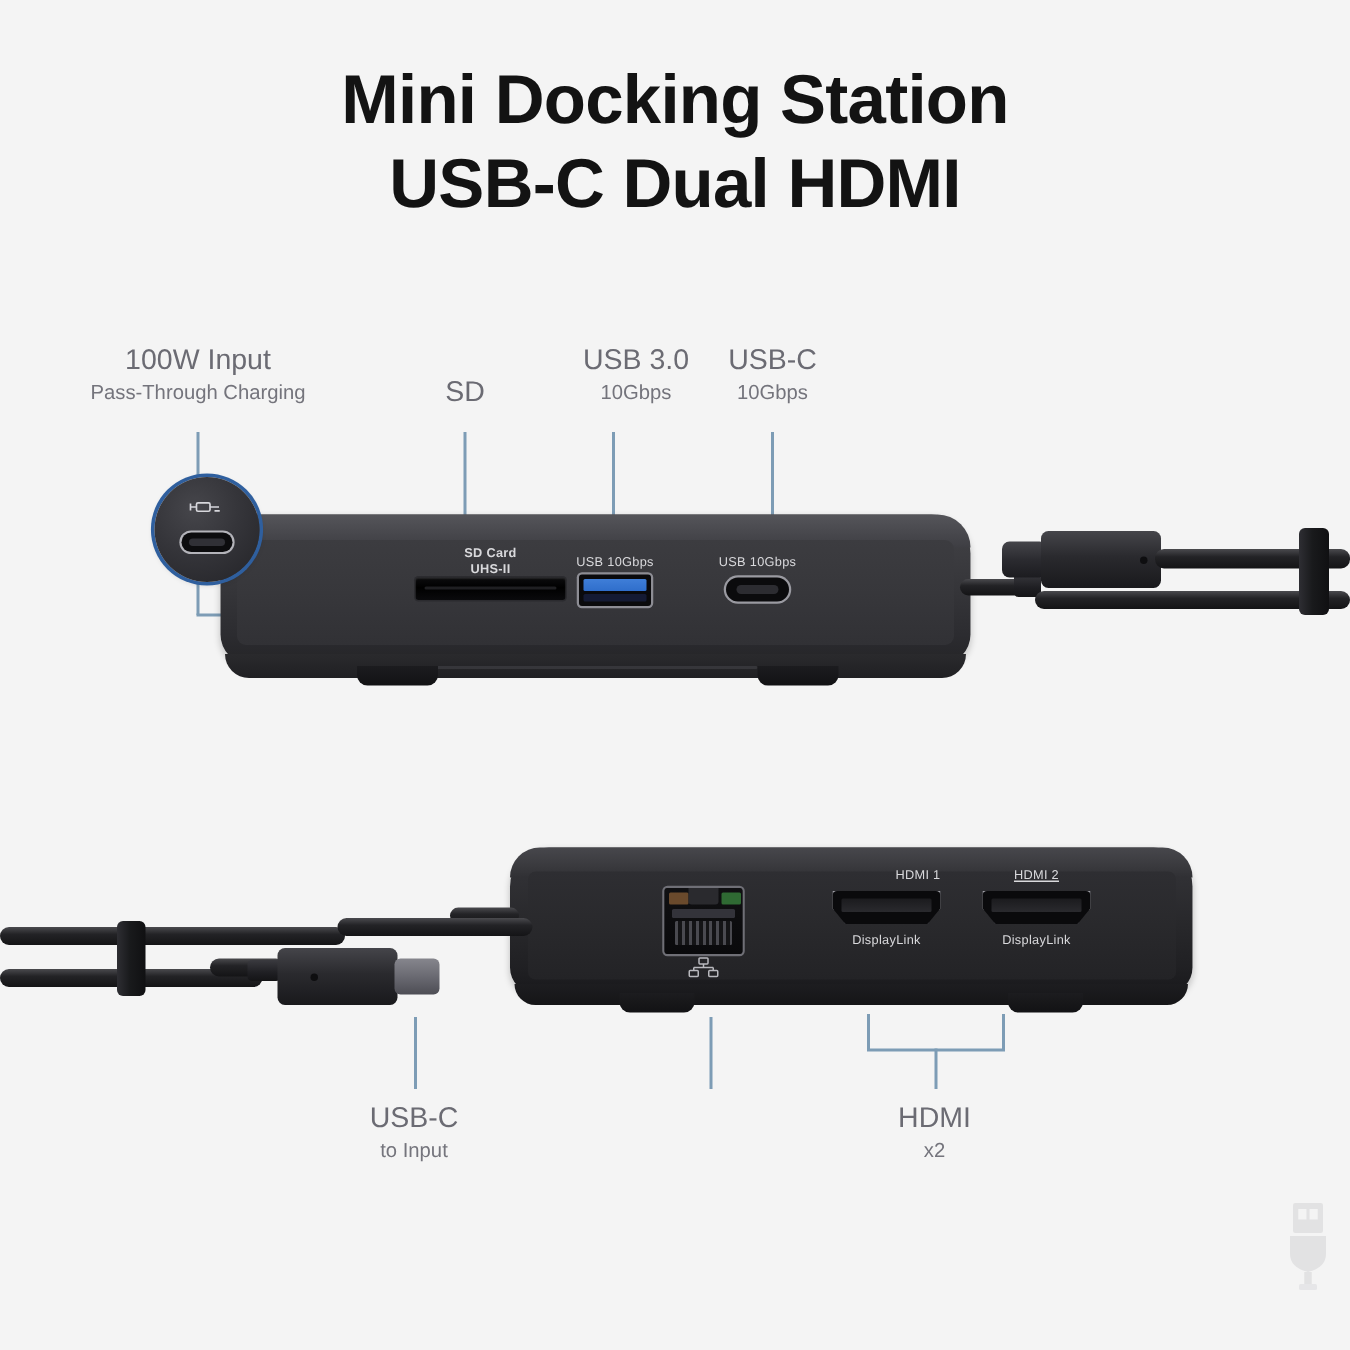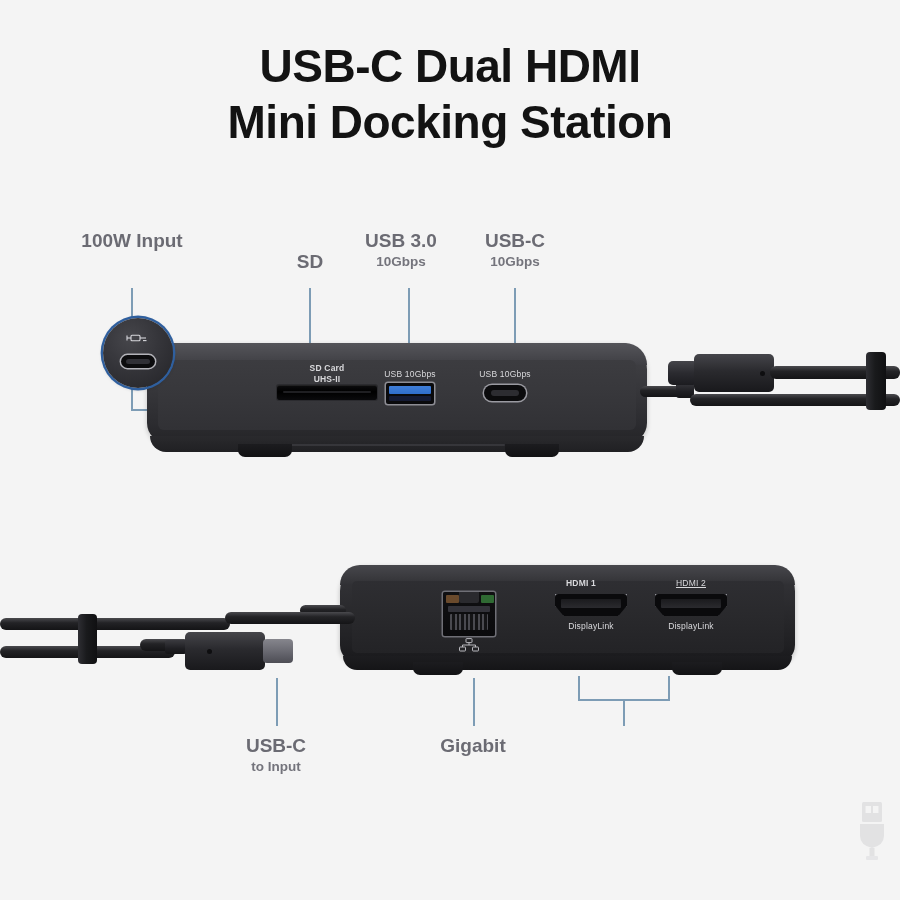--- a/index.html
+++ b/index.html
@@ -19,21 +19,21 @@
   .title-line{
     display:block;
     font-size:46px;
     font-weight:bold;
     color:#131313;
     letter-spacing:-0.5px;
     line-height:56px;
   }
 
   
-  .callout{position:absolute;text-align:center;font-weight:bold;}
+  .callout{position:absolute;text-align:center;}
   .callout .big{
     display:block;font-size:19px;color:#6b6b73;line-height:24px;white-space:nowrap;
   }
   .callout .small{
     display:block;font-size:13.5px;color:#74747c;line-height:18px;white-space:nowrap;
   }
 
   
   .lead{position:absolute;background:#7d9cb5;}
   .lead-v{width:1.6px;}
@@ -222,33 +222,34 @@
   .watermark{
     position:absolute;left:855px;top:800px;width:34px;height:62px;opacity:.30;
   }
 </style>
 </head>
 <body>
 
 <div id="stage">
 
   <div class="title-block">
+    <span class="title-line">Mini Docking Station</span>
     <span class="title-line">USB-C Dual HDMI</span>
-    <span class="title-line">Mini Docking Station</span>
   </div>
 
   <div class="callout" style="left:26px;top:229px;width:212px;">
     <span class="big">100W Input</span>
+    <span class="small">Pass-Through Charging</span>
   </div>
 
   <div class="callout" style="left:268px;top:250px;width:84px;">
     <span class="big">SD</span>
   </div>
 
-  <div class="callout" style="left:346px;top:229px;width:110px;">
+  <div class="callout" style="left:369px;top:229px;width:110px;">
     <span class="big">USB 3.0</span>
     <span class="small">10Gbps</span>
   </div>
 
   <div class="callout" style="left:463px;top:229px;width:104px;">
     <span class="big">USB-C</span>
     <span class="small">10Gbps</span>
   </div>
 
   <div class="lead lead-v" style="left:131px;top:288px;height:30px;"></div>
@@ -328,21 +329,21 @@
     <svg class="net-icon" viewBox="0 0 22 14">
       <rect x="8" y="0.6" width="6" height="4" rx="0.6" fill="none" stroke="#b9b9be" stroke-width="1"></rect>
       <line x1="11" y1="4.6" x2="11" y2="7" stroke="#b9b9be" stroke-width="1"></line>
       <line x1="4.5" y1="7" x2="17.5" y2="7" stroke="#b9b9be" stroke-width="1"></line>
       <line x1="4.5" y1="7" x2="4.5" y2="9" stroke="#b9b9be" stroke-width="1"></line>
       <line x1="17.5" y1="7" x2="17.5" y2="9" stroke="#b9b9be" stroke-width="1"></line>
       <rect x="1.5" y="9" width="6" height="4" rx="0.6" fill="none" stroke="#b9b9be" stroke-width="1"></rect>
       <rect x="14.5" y="9" width="6" height="4" rx="0.6" fill="none" stroke="#b9b9be" stroke-width="1"></rect>
     </svg>
 
-    <div class="portlabel" style="left:536px;top:578px;width:90px;font-weight:bold;">
+    <div class="portlabel" style="left:567px;top:578px;width:90px;">
       <span>HDMI 1</span>
     </div>
     <div class="hdmi" style="left:555px;"></div>
     <div class="hdmi-in" style="left:561px;"></div>
     <div class="portlabel" style="left:546px;top:621px;width:90px;">
       <span>DisplayLink</span>
     </div>
 
     <div class="portlabel" style="left:646px;top:578px;width:90px;text-decoration:underline;">
       <span>HDMI 2</span>
@@ -374,23 +375,26 @@
   <div class="lead lead-v" style="left:668px;top:676px;height:24px;"></div>
   <div class="lead lead-h" style="left:578px;top:699px;width:92px;"></div>
   <div class="lead lead-v" style="left:623px;top:699px;height:27px;"></div>
 
   <div class="callout" style="left:211px;top:734px;width:130px;">
     <span class="big">USB-C</span>
     <span class="small">to Input</span>
   </div>
 
   <div class="callout" style="left:403px;top:734px;width:140px;">
-    <span class="big">Gigabit</span>
-  </div>
-
+  </div>
+
+  <div class="callout" style="left:563px;top:734px;width:120px;">
+    <span class="big">HDMI</span>
+    <span class="small">x2</span>
+  </div>
 
   <svg class="watermark" viewBox="0 0 34 62">
     <rect x="7" y="2" width="20" height="20" rx="1.5" fill="#b9b9bd"></rect>
     <rect x="10.5" y="6" width="5.5" height="7" fill="#f4f4f4"></rect>
     <rect x="18" y="6" width="5.5" height="7" fill="#f4f4f4"></rect>
     <path d="M5 24 h24 v12 q0 9 -12 12 q-12 -3 -12 -12 z" fill="#b9b9bd"></path>
     <rect x="14.5" y="48" width="5" height="9" fill="#b9b9bd"></rect>
     <rect x="11" y="56" width="12" height="4" rx="1" fill="#c9c9cd"></rect>
   </svg>
 

